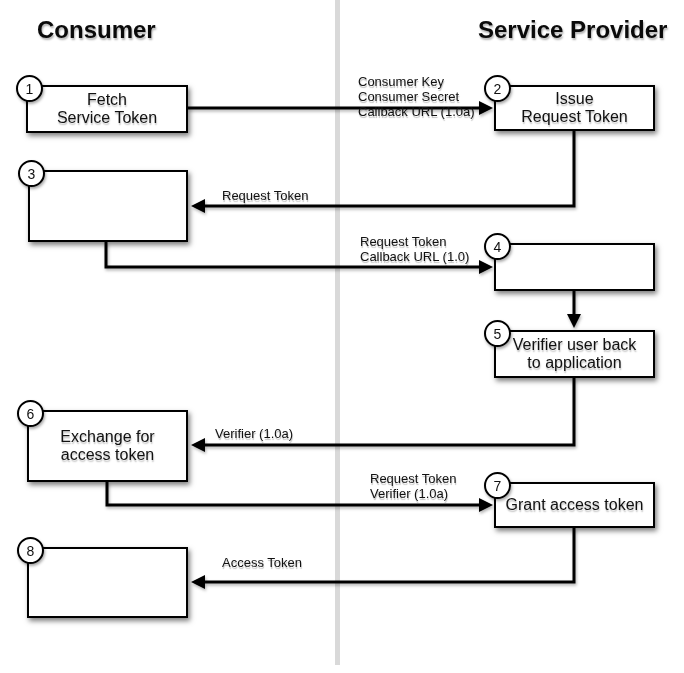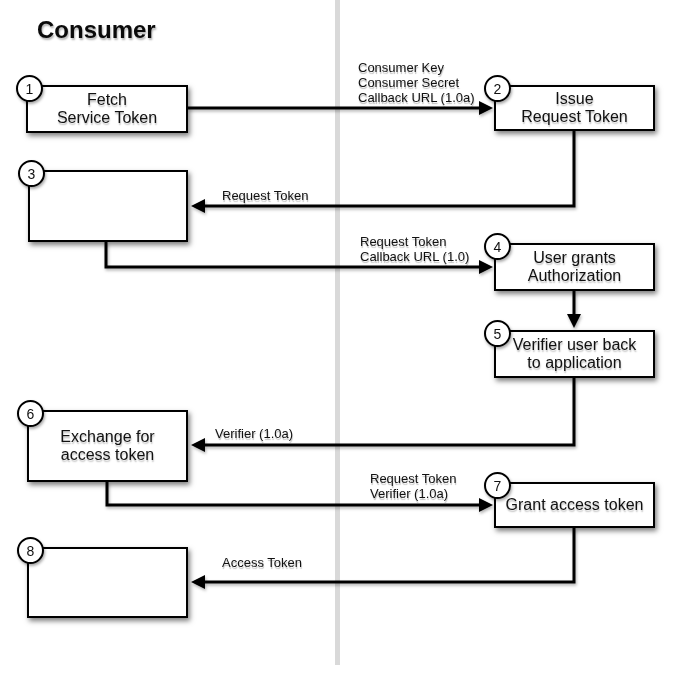--- a/index.html
+++ b/index.html
@@ -95,41 +95,40 @@
     <polygon points="191,445 205,438 205,452"></polygon>
 
     <path d="M107,482 V505 H486"></path>
     <polygon points="493,505 479,498 479,512"></polygon>
 
     <path d="M574,528 V582 H199"></path>
     <polygon points="191,582 205,575 205,589"></polygon>
   </svg>
 
   <div class="col-header" style="left:37px; top:16px;">Consumer</div>
+  <div class="col-header" style="left:478px; top:16px;">Service Provider</div>
 
   <div class="step-box" style="left:26px; top:85px; width:162px; height:48px;">
     <span class="step-num">1</span>
     <span class="step-label">Fetch
 Service Token</span>
   </div>
 
   <div class="step-box" style="left:494px; top:85px; width:161px; height:46px;">
     <span class="step-num">2</span>
     <span class="step-label">Issue
 Request Token</span>
   </div>
 
   <div class="step-box" style="left:28px; top:170px; width:160px; height:72px;">
     <span class="step-num">3</span>
   </div>
 
   <div class="step-box" style="left:494px; top:243px; width:161px; height:48px;">
     <span class="step-num">4</span>
-    <span class="step-label">User grants
-Authorization</span>
   </div>
 
   <div class="step-box" style="left:494px; top:330px; width:161px; height:48px;">
     <span class="step-num">5</span>
     <span class="step-label">Verifier user back
 to application</span>
   </div>
 
   <div class="step-box" style="left:27px; top:410px; width:161px; height:72px;">
     <span class="step-num">6</span>
@@ -139,21 +138,21 @@
 
   <div class="step-box" style="left:494px; top:482px; width:161px; height:46px;">
     <span class="step-num">7</span>
     <span class="step-label">Grant access token</span>
   </div>
 
   <div class="step-box" style="left:27px; top:547px; width:161px; height:71px;">
     <span class="step-num">8</span>
   </div>
 
-  <div class="arrow-label" style="left:358px; top:60px;">Consumer Key
+  <div class="arrow-label" style="left:358px; top:74px;">Consumer Key
 Consumer Secret
 Callback URL (1.0a)</div>
   <div class="arrow-label" style="left:222px; top:188px;">Request Token</div>
   <div class="arrow-label" style="left:360px; top:234px;">Request Token
 Callback URL (1.0)</div>
   <div class="arrow-label" style="left:215px; top:426px;">Verifier (1.0a)</div>
   <div class="arrow-label" style="left:370px; top:471px;">Request Token
 Verifier (1.0a)</div>
   <div class="arrow-label" style="left:222px; top:555px;">Access Token</div>
 

